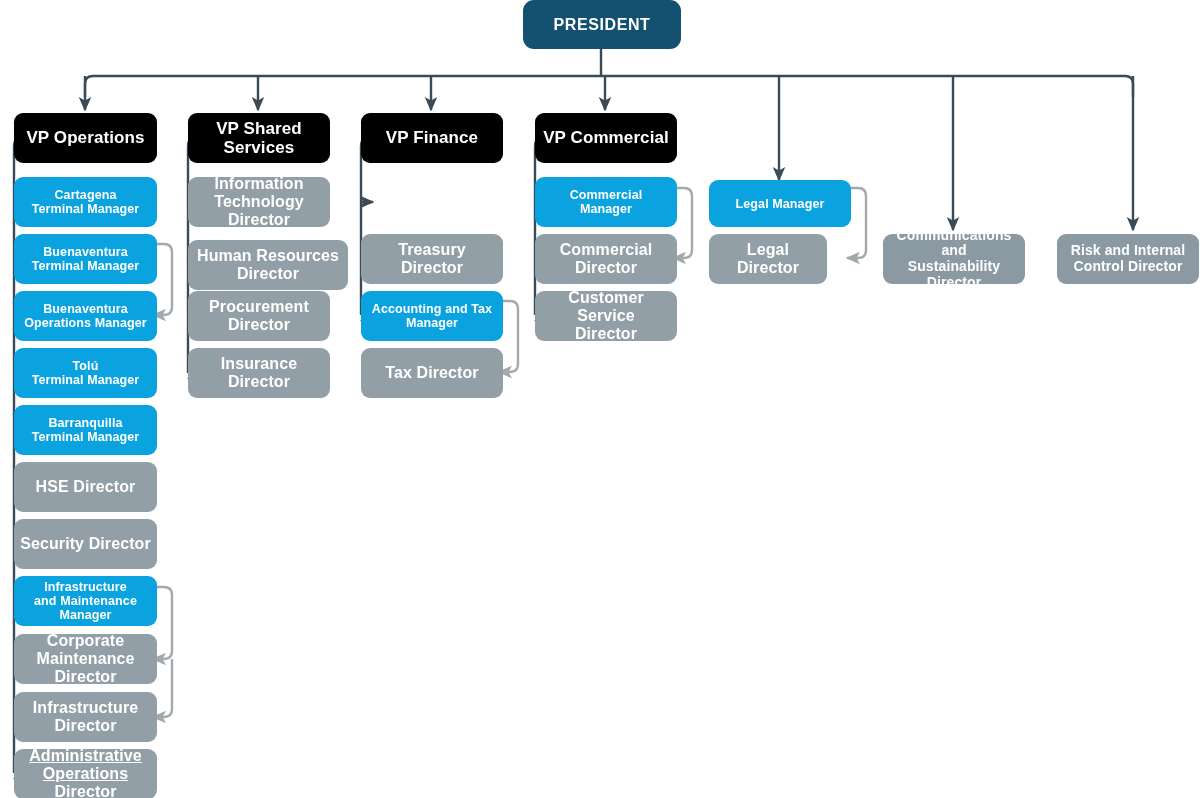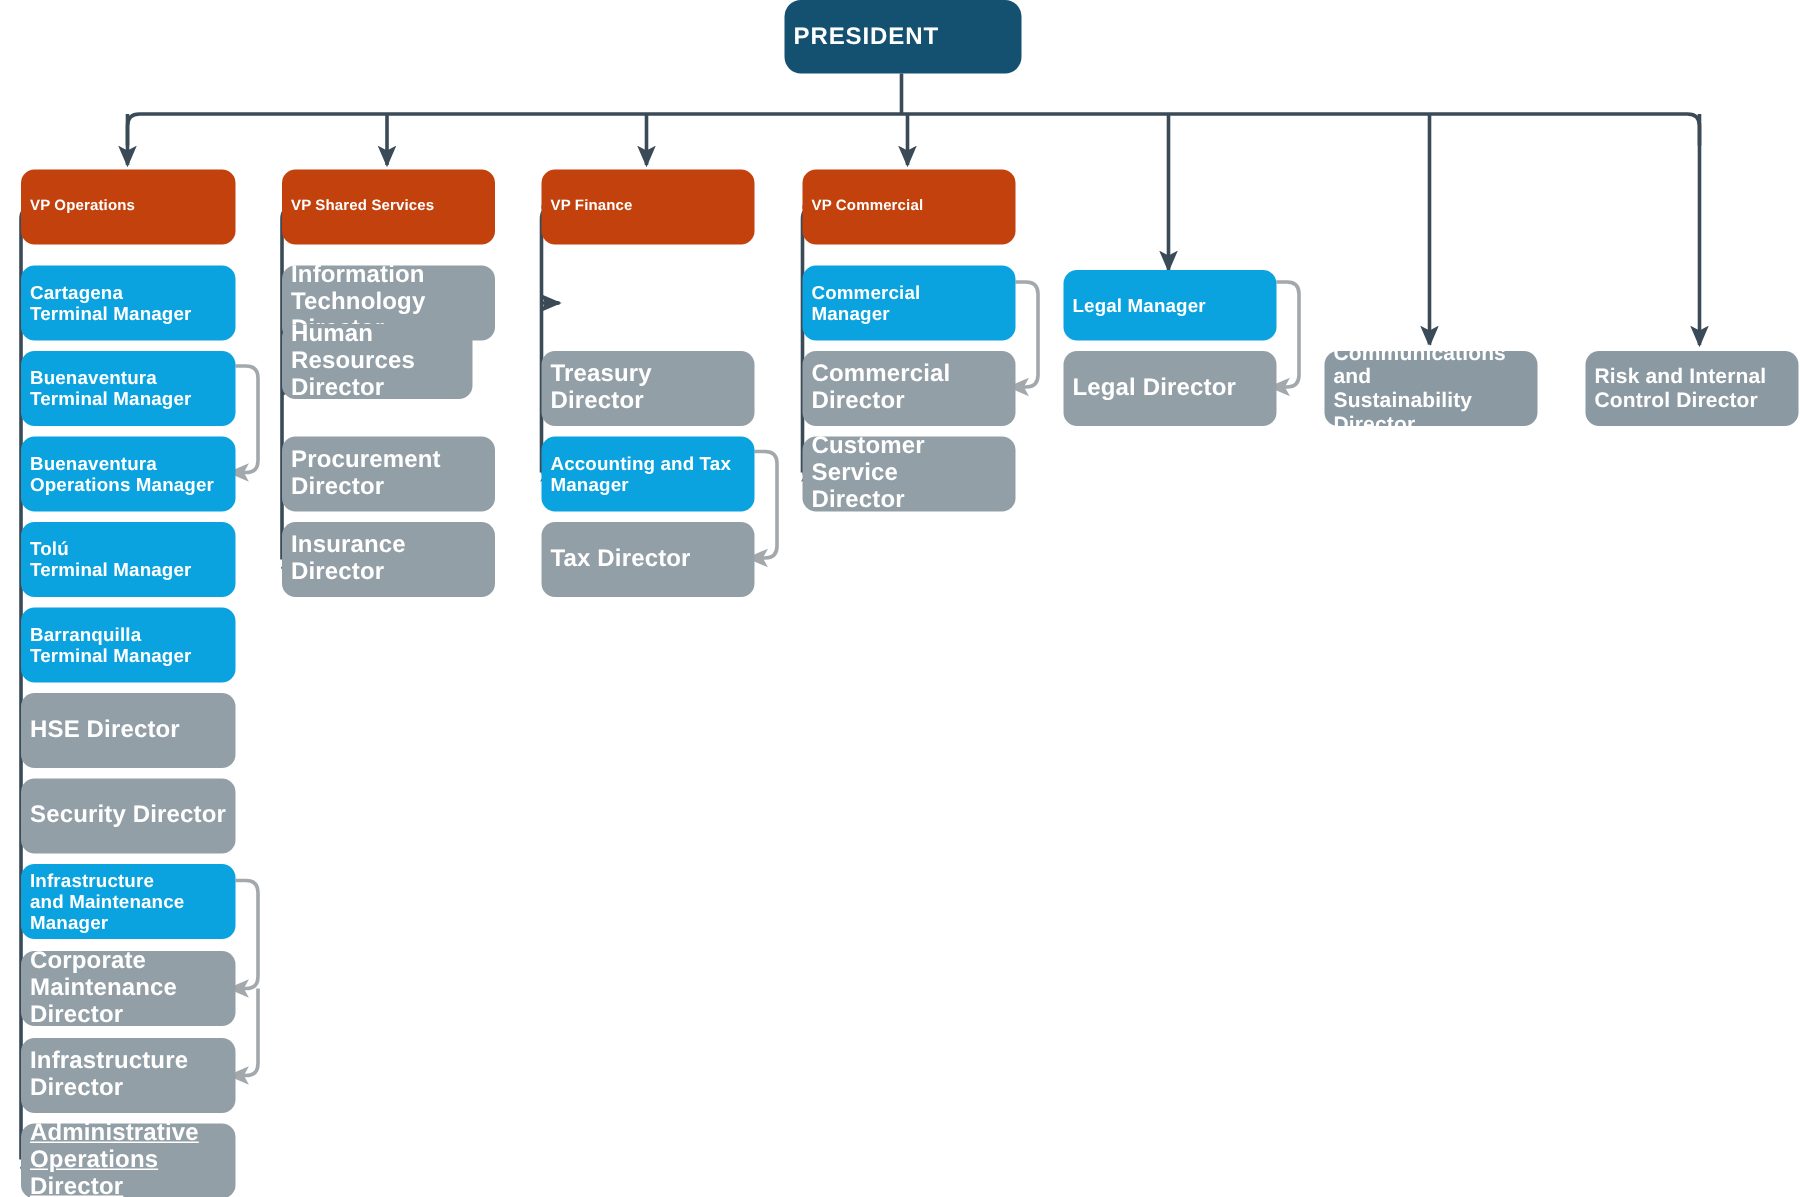--- a/index.html
+++ b/index.html
@@ -28,35 +28,36 @@
     pointer-events: none;
   }
   .node {
     position: absolute;
     box-sizing: border-box;
     border-radius: 9px;
     color: #ffffff;
     display: flex;
     align-items: center;
     justify-content: center;
+    text-align: center;
     line-height: 1.12;
     font-weight: bold;
     letter-spacing: 0.1px;
     padding: 12px 6px;
     z-index: 2;
   }
   .node.president {
     background: #145070;
     font-size: 16px;
     letter-spacing: 0.6px;
     border-radius: 11px;
   }
   .node.vp {
-    background: #c2410c;
-    font-size: 10px;
+    background: #000000;
+    font-size: 17px;
   }
   .node.manager {
     background: #0aa3e0;
     font-size: 12.5px;
   }
   .node.director {
     background: #939fa6;
     font-size: 16px;
   }
   .node.director-alt {
@@ -187,21 +188,21 @@
   <div class="node director" style="left:14px; top:692px; width:143px; height:50px;">
     <span>Infrastructure<br>Director</span>
   </div>
   <div class="node director" style="left:14px; top:749px; width:143px; height:50px;text-decoration:underline;">
     <span>Administrative<br>Operations Director</span>
   </div>
 
   <div class="node director" style="left:188px; top:177px; width:142px; height:50px;">
     <span>Information<br>Technology Director</span>
   </div>
-  <div class="node director" style="left:188px; top:216px; width:127px; height:50px;">
+  <div class="node director" style="left:188px; top:240px; width:160px; height:50px;">
     <span>Human Resources<br>Director</span>
   </div>
   <div class="node director" style="left:188px; top:291px; width:142px; height:50px;">
     <span>Procurement<br>Director</span>
   </div>
   <div class="node director" style="left:188px; top:348px; width:142px; height:50px;">
     <span>Insurance<br>Director</span>
   </div>
 
   <div class="node director" style="left:361px; top:234px; width:142px; height:50px;">
@@ -220,21 +221,21 @@
   <div class="node director" style="left:535px; top:234px; width:142px; height:50px;">
     <span>Commercial<br>Director</span>
   </div>
   <div class="node director" style="left:535px; top:291px; width:142px; height:50px;">
     <span>Customer Service<br>Director</span>
   </div>
 
   <div class="node manager" style="left:709px; top:180px; width:142px; height:47px;">
     <span>Legal Manager</span>
   </div>
-  <div class="node director" style="left:709px; top:234px; width:142px; height:50px;">
+  <div class="node director" style="left:709px; top:234px; width:118px; height:50px;">
     <span>Legal Director</span>
   </div>
 
   <div class="node director-alt" style="left:883px; top:234px; width:142px; height:50px;">
     <span>Communications and<br>Sustainability Director</span>
   </div>
   <div class="node director-alt" style="left:1057px; top:234px; width:142px; height:50px;">
     <span>Risk and Internal<br>Control Director</span>
   </div>
 

